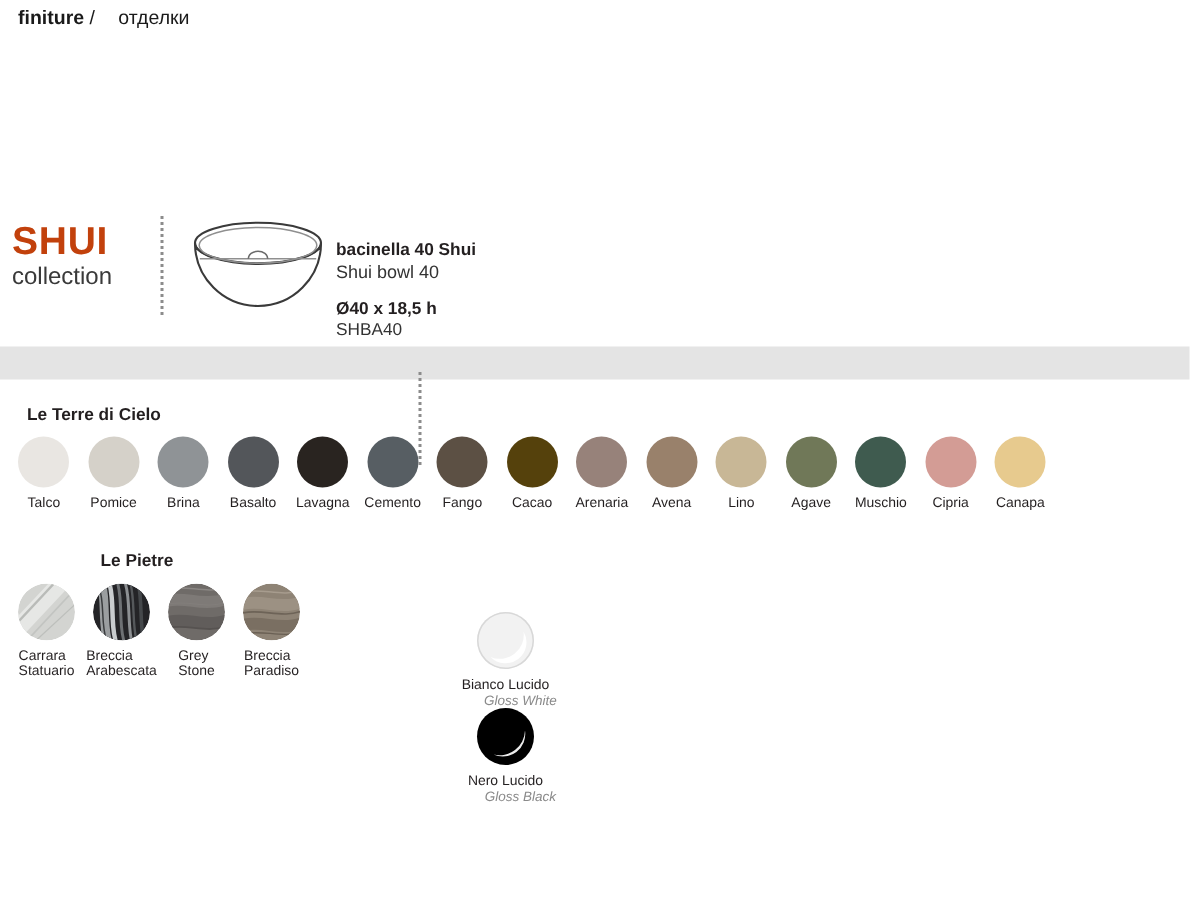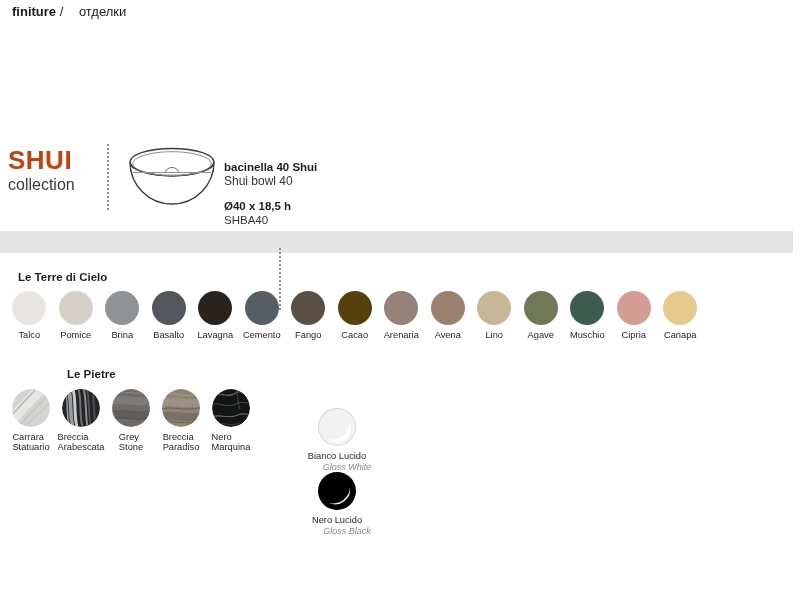--- a/index.html
+++ b/index.html
@@ -405,41 +405,20 @@
           <path d="M-2 6 C12 2 26 10 40 4" stroke="#a79c8e" stroke-width="1" fill="none"></path>
           <path d="M-2 20 C12 16 26 24 40 18" stroke="#6d6357" stroke-width="1.1" fill="none"></path>
           <path d="M-2 34 C12 30 26 37 40 32" stroke="#6a6054" stroke-width="0.9" fill="none"></path>
         </g>
       </svg>
     </div>
     <div class="swatch-label">Breccia
 Paradiso</div>
   </div>
 
-  <div class="swatch-cell">
-    <div class="swatch-dot">
-      <svg class="stone" viewBox="0 0 38 38" xmlns="http://www.w3.org/2000/svg">
-        <defs>
-            <clipPath id="cp5">
-              <circle cx="19" cy="19" r="19"></circle>
-            </clipPath>
-          </defs>
-        <g clip-path="url(#cp5)">
-          <rect width="38" height="38" fill="#141515"></rect>
-          <path d="M-2 6 C8 2 16 10 24 4 C30 0 36 6 40 2" stroke="#5e625f" stroke-width="1.3" fill="none"></path>
-          <path d="M-2 16 C8 12 14 20 24 15 C31 11 36 16 40 13" stroke="#4a4e4b" stroke-width="1" fill="none"></path>
-          <path d="M0 28 C8 24 16 31 26 26 C32 23 37 27 40 25" stroke="#6a6e6b" stroke-width="1.1" fill="none"></path>
-          <path d="M2 36 C10 32 18 38 28 34" stroke="#43463f" stroke-width="0.9" fill="none"></path>
-          <path d="M24 1 C27 8 25 14 28 20" stroke="#52564f" stroke-width="0.8" fill="none"></path>
-        </g>
-      </svg>
-    </div>
-    <div class="swatch-label">Nero
-Marquina</div>
-  </div>
 </div>
 
 <div id="gloss-row">
   <div class="swatch-cell">
     <div class="swatch-dot" style="background:#f2f2f2; box-shadow: inset 0 0 0 1px #d8d8d8;">
       <svg class="stone" viewBox="0 0 38 38" xmlns="http://www.w3.org/2000/svg">
         <path d="M9 30 A14 14 0 0 0 31 13 A16 16 0 0 1 9 30 Z" fill="#ffffff" opacity="0.95"></path>
       </svg>
     </div>
     <div class="swatch-label">Bianco Lucido</div>

